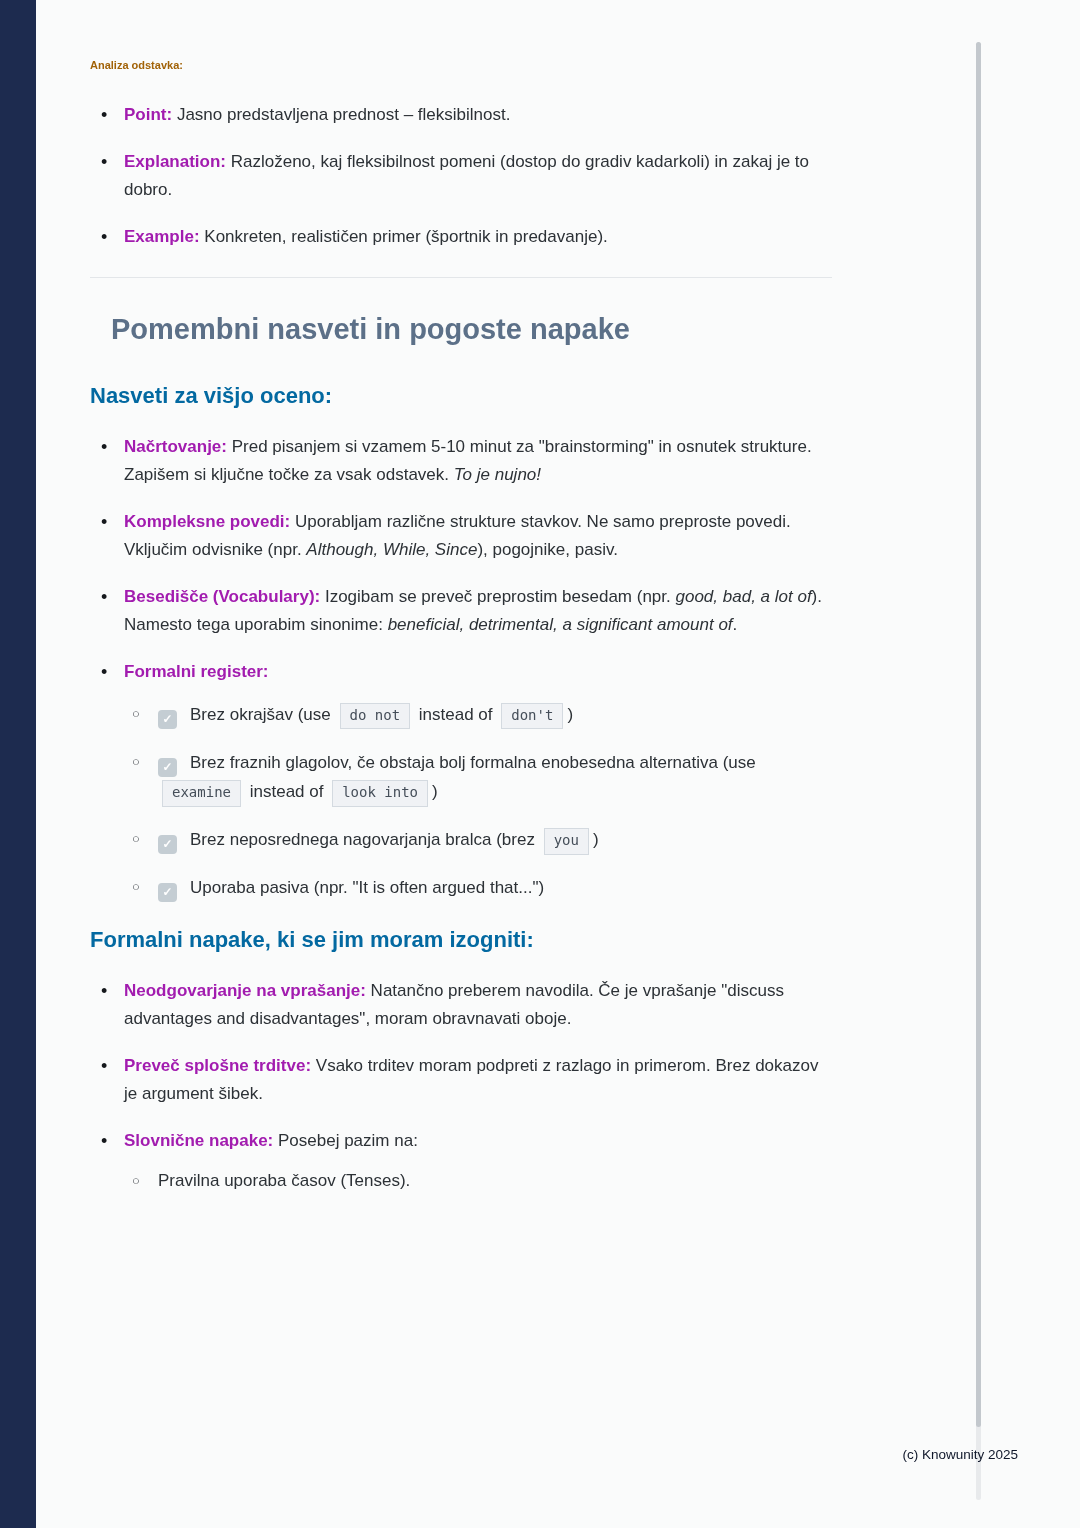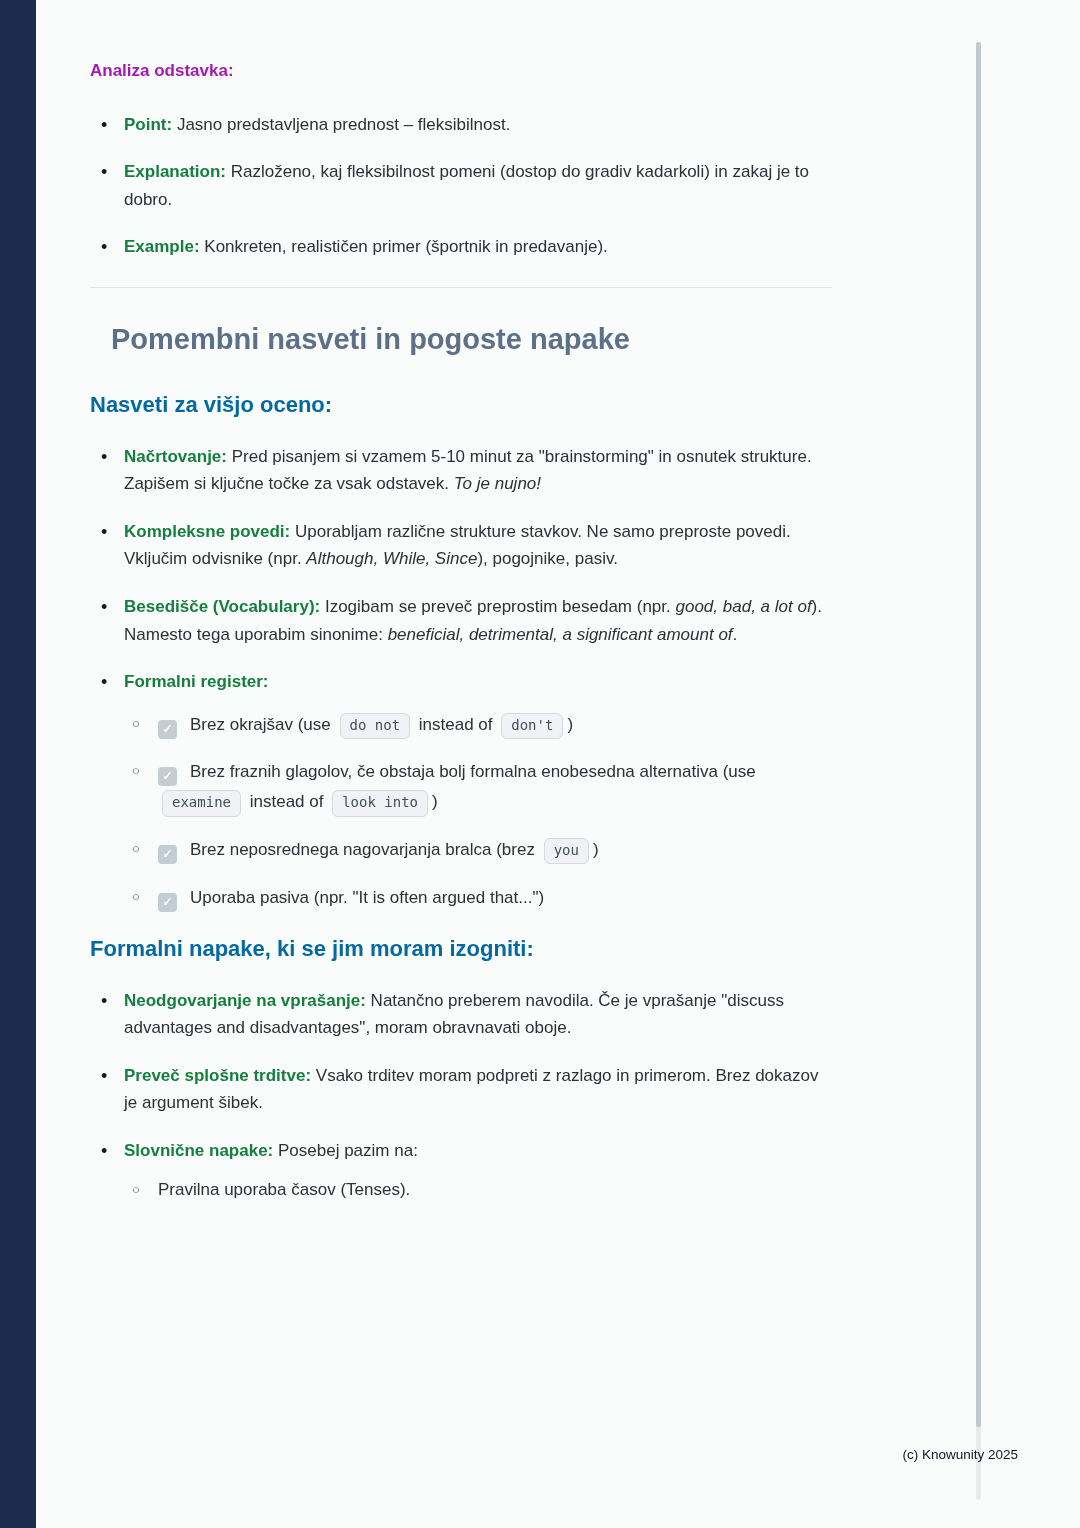--- a/index.html
+++ b/index.html
@@ -14,21 +14,21 @@
   .left-strip {
     position:absolute; left:0; top:0; width:36px; height:1528px;
     background:#1d2b4f;
   }
   .content {
     position:absolute; left:90px; top:0; width:742px;
     padding-top:57px;
     font-size:17px; line-height:1.62;
   }
   .h3 {
-    font-size:17px; font-weight:bold; color:#a21caf;
+    font-size:11px; font-weight:bold; color:#a16207;
     margin-bottom:26px;
   }
   .h1 {
     font-size:29px; font-weight:bold; color:#5c7088;
     margin-top:34px; margin-bottom:36px; line-height:1.2;margin-left:21px;
   }
   .h2 {
     font-size:22px; font-weight:bold; color:#0369a1;
     margin-top:24px; margin-bottom:24px; line-height:1.2;
   }
@@ -37,42 +37,42 @@
     margin-top:26px;
   }
   ul.bullets { list-style:none; margin-bottom:8px; }
   ul.bullets > li {
     position:relative; padding-left:34px; margin-bottom:20px;
   }
   ul.bullets > li::before {
     content:"•"; position:absolute; left:11px; top:0;
     color:#15181c; font-size:18px;
   }
-  .lbl { font-weight:bold; color:#15803d; }
+  .lbl { font-weight:bold; color:#a21caf; }
   .em { font-style:italic;text-align:center; }
 
   ul.checklist { list-style:none; margin-top:14px; }
   ul.checklist > li {
     position:relative; padding-left:34px; margin-bottom:18px;
     line-height:1.75;
   }
   ul.checklist > li::before {
     content:"○"; position:absolute; left:8px; top:3px;
     color:#3a3f45; font-size:13px;
   }
   .checkbox {
     display:inline-flex; align-items:center; justify-content:center;
     width:19px; height:19px; border-radius:4px;
     background:#c4cdd3; margin-right:13px; vertical-align:-3px;
   }
   .checkbox::before { content:"✓"; color:#ffffff; font-size:12px; font-weight:bold; }
   .code {
     font-family:"DejaVu Sans Mono", monospace;
     font-size:14px; line-height:1.25;
-    background:#f0f2f5; border:1px solid #d4dae0; border-radius:6px;
+    background:#f0f2f5; border:1px solid #d4dae0; border-radius:0;
     padding:3px 9px 4px; margin:0 4px;
     color:#454e59; display:inline-block;
   }
   ul.sublist { list-style:none; margin-top:12px; }
   ul.sublist > li {
     position:relative; padding-left:34px; margin-bottom:14px;
   }
   ul.sublist > li::before {
     content:"○"; position:absolute; left:8px; top:3px;
     color:#3a3f45; font-size:13px;

